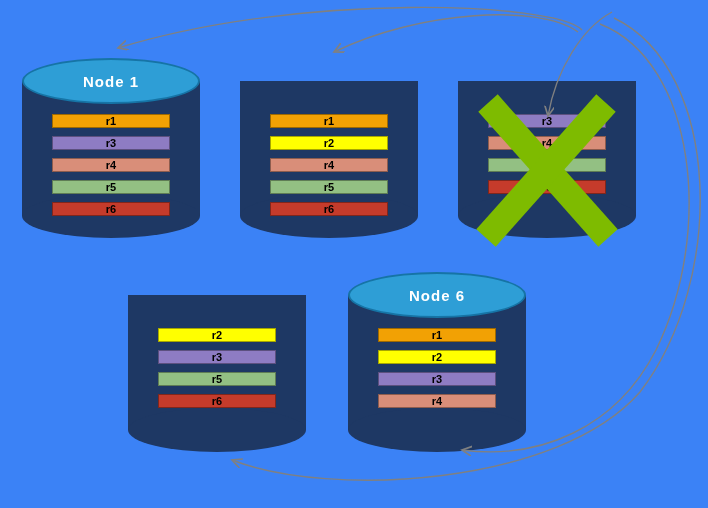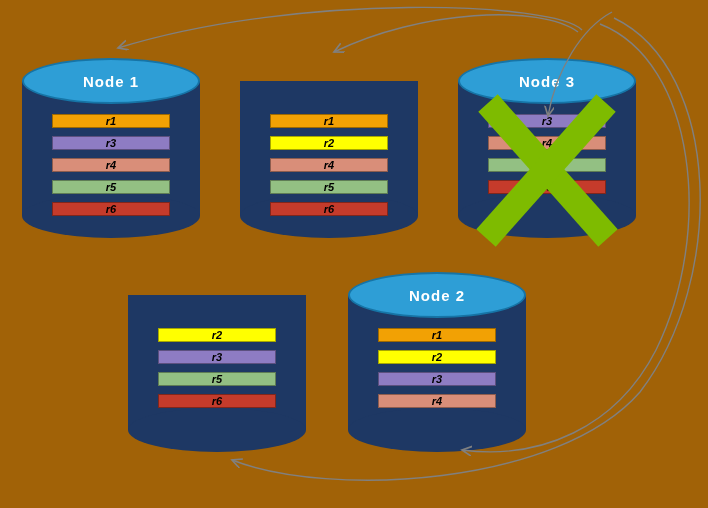--- a/index.html
+++ b/index.html
@@ -1,21 +1,21 @@
 <!DOCTYPE html>
 <html><head>
 <meta charset="utf-8">
 <style>
   * { margin: 0; padding: 0; box-sizing: border-box; }
   html, body { background: #ffffff; font-family: "Liberation Sans", sans-serif; }
   #canvas {
     position: relative;
     width: 708px;
     height: 508px;
-    background: #a16207;
+    background: #3b82f6;
     overflow: hidden;
   }
   .node { position: absolute; width: 178px; height: 180px; }
   .node-pos-0 { left: 22px;  top: 58px;  }
   .node-pos-1 { left: 240px; top: 58px;  }
   .node-pos-2 { left: 458px; top: 58px;  }
   .node-pos-3 { left: 128px; top: 272px; }
   .node-pos-4 { left: 348px; top: 272px; }
 
   .cyl-body {
@@ -42,21 +42,20 @@
   .rows {
     position: absolute; left: 0; top: 56px;
     width: 178px; z-index: 3;
   }
   .row {
     width: 118px; height: 14px;
     margin: 0 auto 8px auto;
     font-size: 11px; font-weight: bold; color: #000000;
     text-align: center; line-height: 12px;
     border: 1px solid rgba(0,0,0,0.35);
-    font-style: italic;
   }
   .fail-x {
     position: absolute; left: 0; top: 40px;
     width: 178px; height: 145px;
     z-index: 7;
     overflow: visible;
     pointer-events: none;
   }
   #arrow-layer {
     position: absolute; left: 0; top: 0;
@@ -100,21 +99,20 @@
         <div class="row" style="background: rgb(242, 161, 4);">r1</div>
         <div class="row" style="background: rgb(255, 255, 0);">r2</div>
         <div class="row" style="background: rgb(217, 142, 121);">r4</div>
         <div class="row" style="background: rgb(147, 192, 131);">r5</div>
         <div class="row" style="background: rgb(197, 59, 43);">r6</div>
       </div>
     </div>
     <div class="node node-pos-2">
       <div class="cyl-body" style="background: rgb(30, 56, 100);"></div>
       <div class="cyl-bottom" style="background: rgb(30, 56, 100);"></div>
-      <div class="cyl-top" style="background: rgb(46, 158, 214); border-color: rgb(22, 116, 166);">Node 3</div>
       <div class="rows">
         <div class="row" style="background: rgb(142, 124, 195);">r3</div>
         <div class="row" style="background: rgb(217, 142, 121);">r4</div>
         <div class="row" style="background: rgb(147, 192, 131);">r5</div>
         <div class="row" style="background: rgb(197, 59, 43);">r6</div>
       </div>
       <svg class="fail-x" viewBox="0 0 178 145">
         <path d="M 30 5 L 150 140" stroke="#7EBB00" stroke-width="26" fill="none"></path>
         <path d="M 148 5 L 28 140" stroke="#7EBB00" stroke-width="26" fill="none"></path>
       </svg>
@@ -125,21 +123,21 @@
       <div class="rows">
         <div class="row" style="background: rgb(255, 255, 0);">r2</div>
         <div class="row" style="background: rgb(142, 124, 195);">r3</div>
         <div class="row" style="background: rgb(147, 192, 131);">r5</div>
         <div class="row" style="background: rgb(197, 59, 43);">r6</div>
       </div>
     </div>
     <div class="node node-pos-4">
       <div class="cyl-body" style="background: rgb(30, 56, 100);"></div>
       <div class="cyl-bottom" style="background: rgb(30, 56, 100);"></div>
-      <div class="cyl-top" style="background: rgb(46, 158, 214); border-color: rgb(22, 116, 166);">Node 2</div>
+      <div class="cyl-top" style="background: rgb(46, 158, 214); border-color: rgb(22, 116, 166);">Node 6</div>
       <div class="rows">
         <div class="row" style="background: rgb(242, 161, 4);">r1</div>
         <div class="row" style="background: rgb(255, 255, 0);">r2</div>
         <div class="row" style="background: rgb(142, 124, 195);">r3</div>
         <div class="row" style="background: rgb(217, 142, 121);">r4</div>
       </div>
     </div>
   </div>
 
 </body></html>

